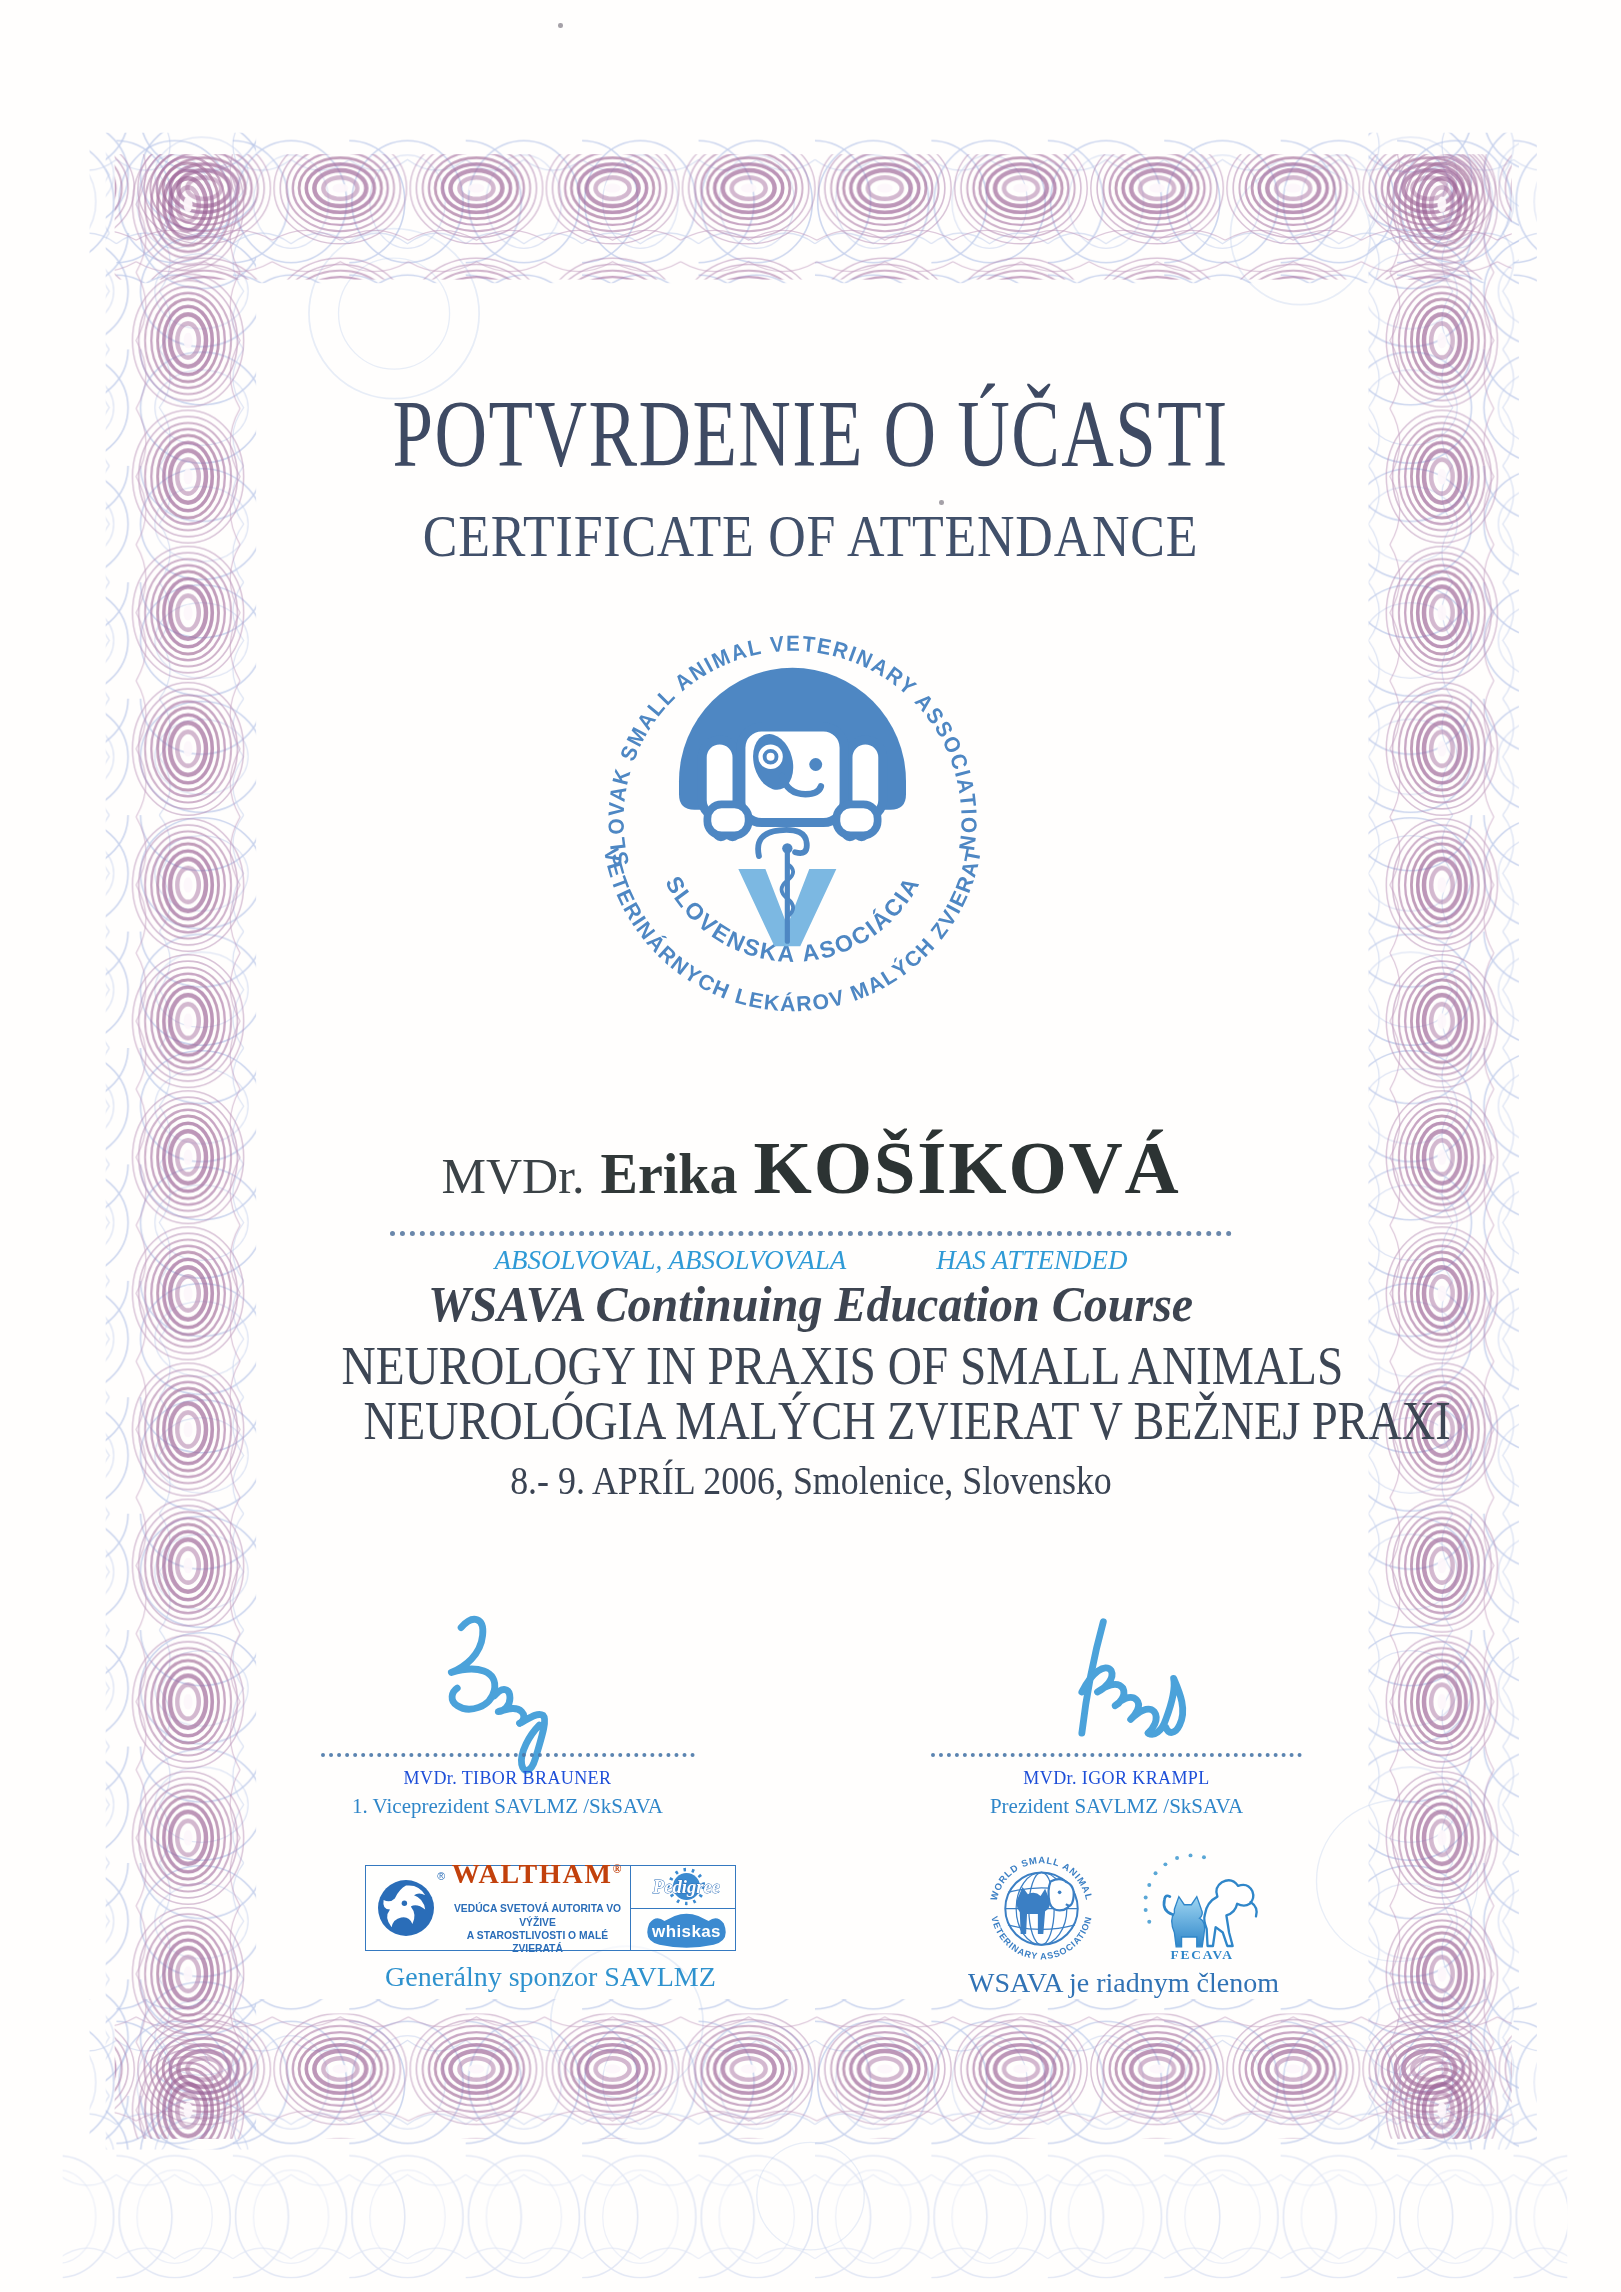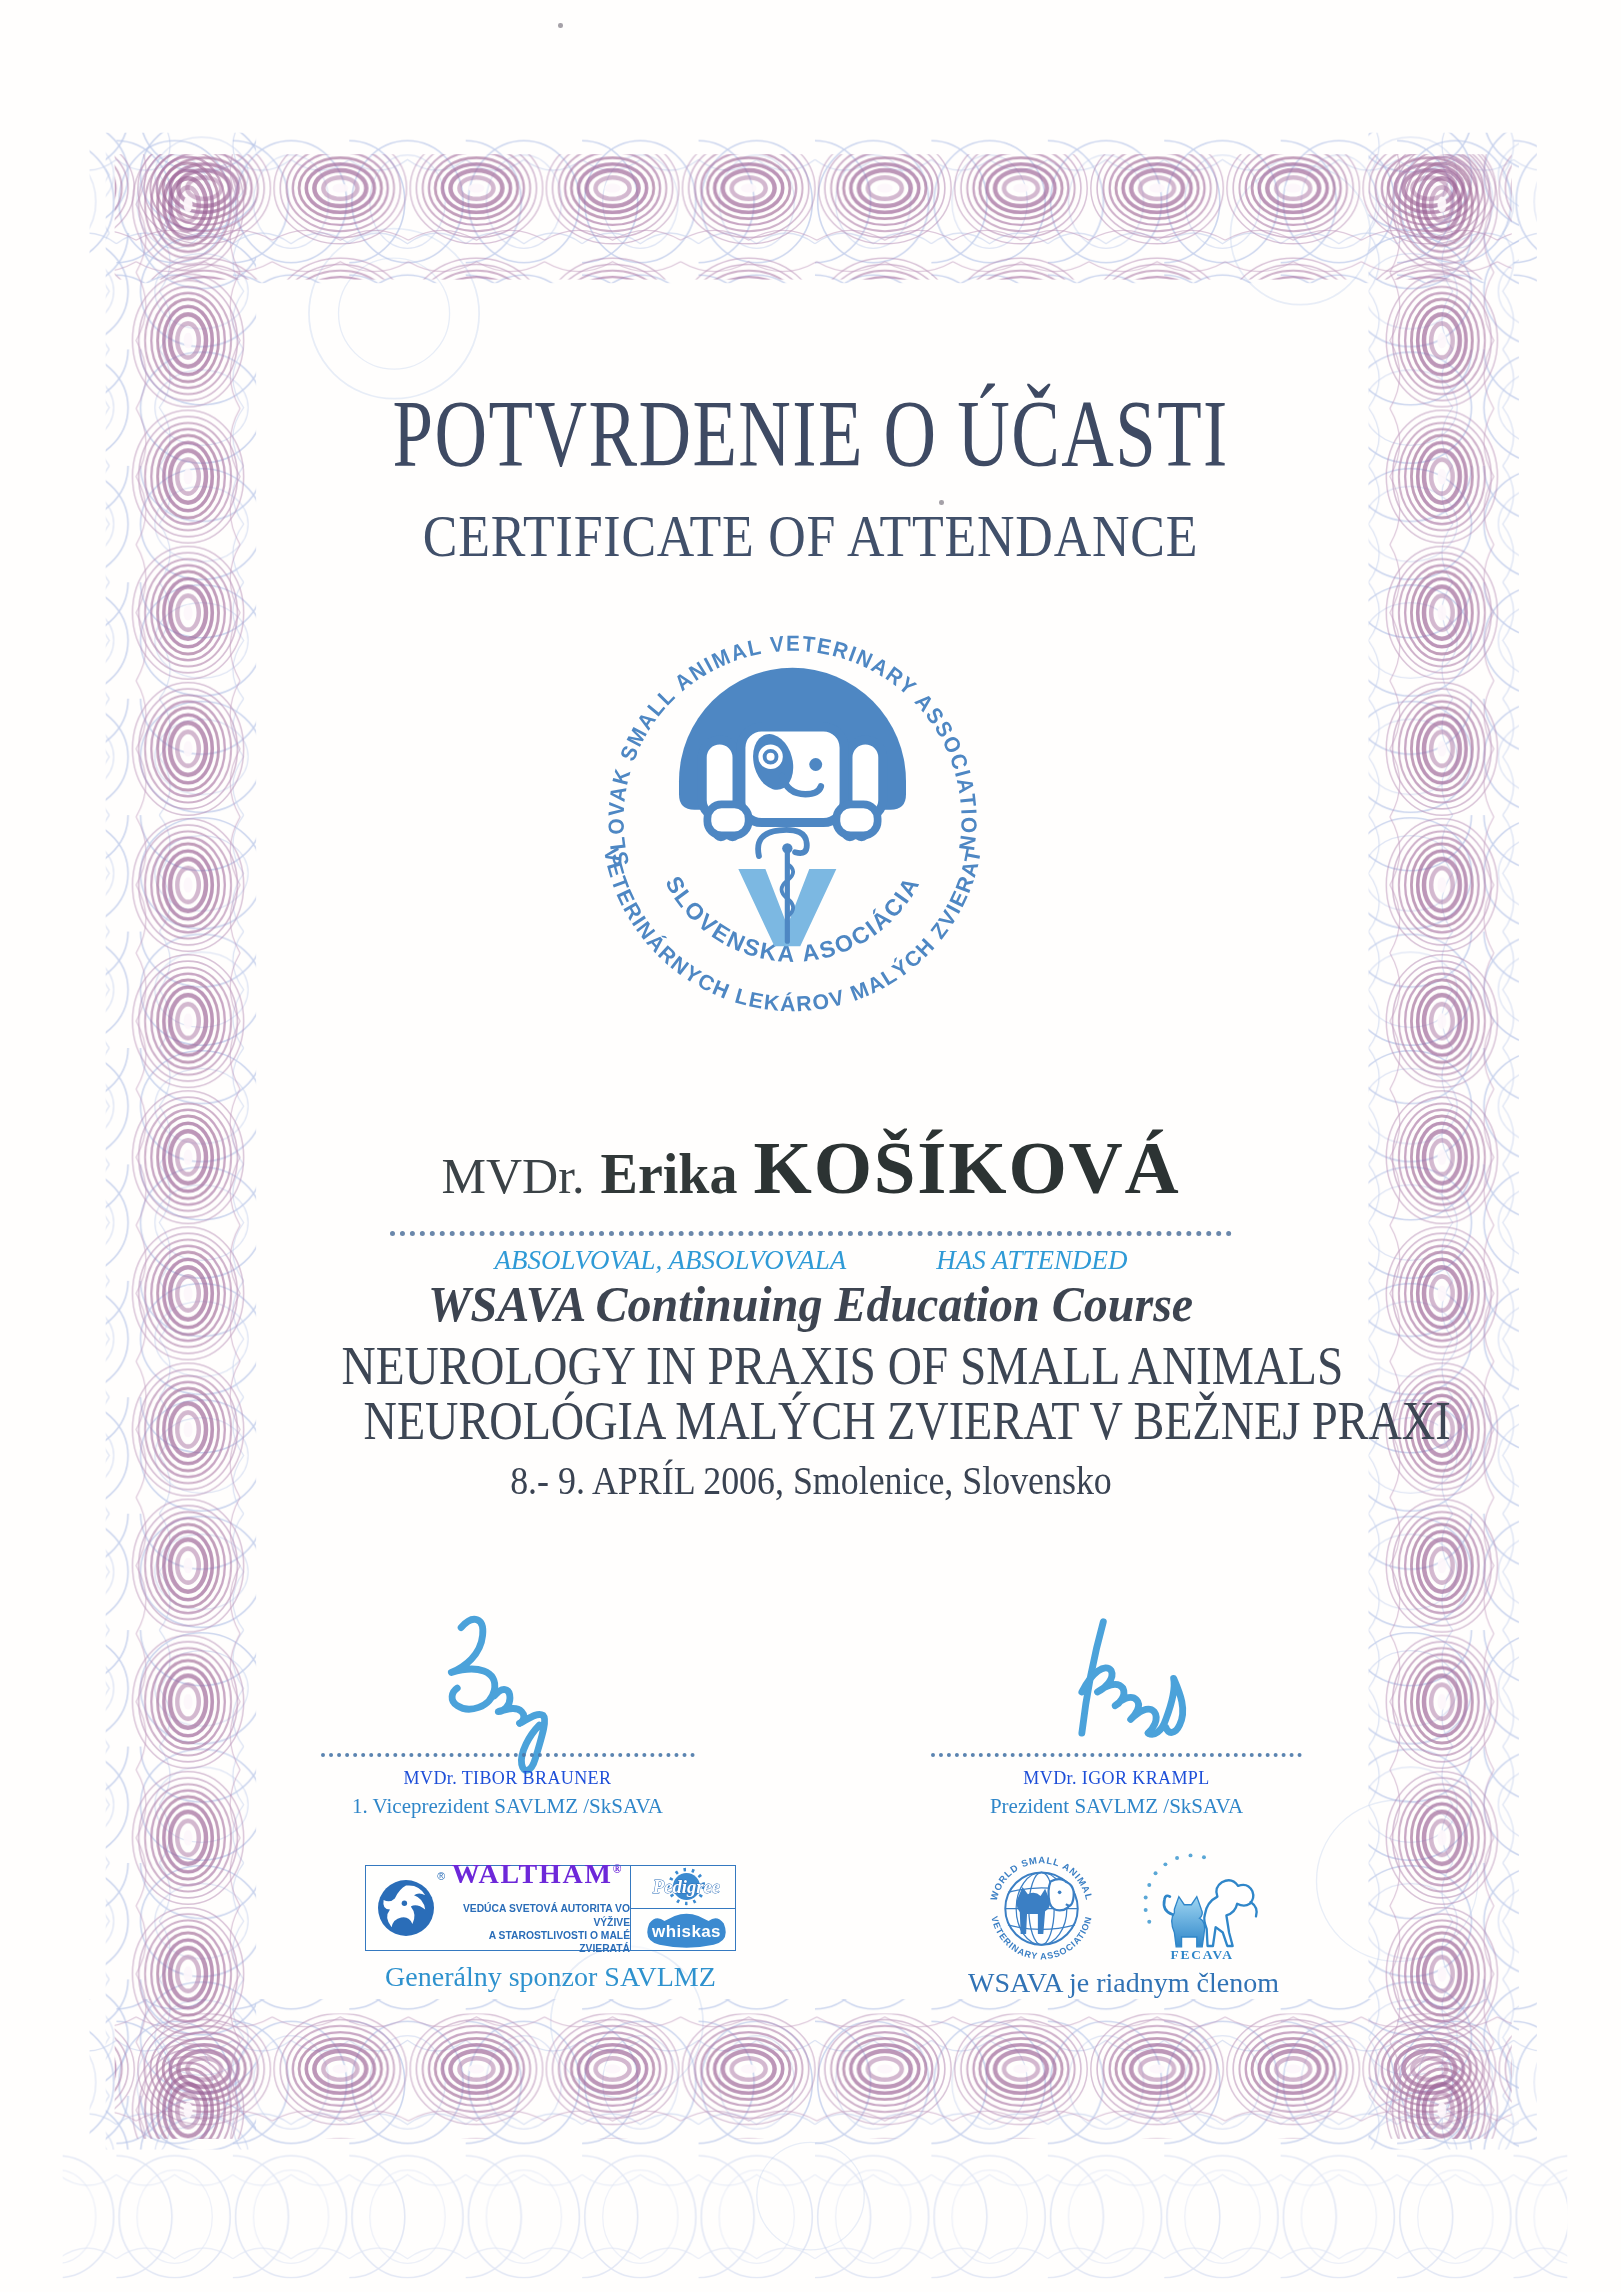--- a/index.html
+++ b/index.html
@@ -35,24 +35,24 @@
   .sig svg{display:block;margin:0 auto -23px auto;}
   .sig-rule{margin:0 auto;border-top:4.5px dotted #4a77a8;opacity:.9;}
   .sig-name{margin-top:10.7px;font-size:18px;color:#1d4ed8;letter-spacing:0.4px;}
   .sig-role{margin-top:5.4px;font-size:21px;color:#2f86c9;}
 
   .waltham-box{left:365px;top:1865px;width:371px;height:86px;border:1.8px solid #3579c0;
                display:flex;align-items:stretch;background:rgba(255,255,255,.65);box-sizing:border-box;}
   .wb-icon{width:79px;display:flex;align-items:center;justify-content:center;position:relative;}
   .wb-reg{position:absolute;top:3.6px;right:0px;font-size:10.7px;color:#2a6db8;font-family:"Liberation Sans",sans-serif;}
   .wb-mid{flex:1;display:flex;flex-direction:column;align-items:center;justify-content:center;}
-  .wb-brand{font-size:28px;font-weight:bold;color:#6d28d9;letter-spacing:1.8px;line-height:1;}
+  .wb-brand{font-size:28px;font-weight:bold;color:#c2410c;letter-spacing:1.8px;line-height:1;}
   .wb-brand sup{font-size:11.6px;}
   .wb-tag{font-family:"Liberation Sans","DejaVu Sans",sans-serif;font-weight:bold;font-size:10.3px;
-          color:#2a6db8;line-height:1.3;text-align:right;margin-top:14px;}
+          color:#2a6db8;line-height:1.3;text-align:center;margin-top:14px;}
   .wb-right{width:104px;border-left:1.8px solid #3579c0;display:flex;flex-direction:column;}
   .wb-cell{flex:1;display:flex;align-items:center;justify-content:flex-end;}
   .wb-cell + .wb-cell{border-top:1.8px solid #3579c0;}
 
   .caption-left{left:365px;top:1961px;width:371px;text-align:center;font-size:28px;color:#2f92ce;}
   .caption-right{left:922px;top:1967px;width:403px;text-align:center;font-size:28px;color:#3173b5;}
 
   .wsava-logo{left:978px;top:1838px;width:127px;height:134px;}
   .fecava-logo{left:1127px;top:1850px;width:136px;height:113px;}
 

